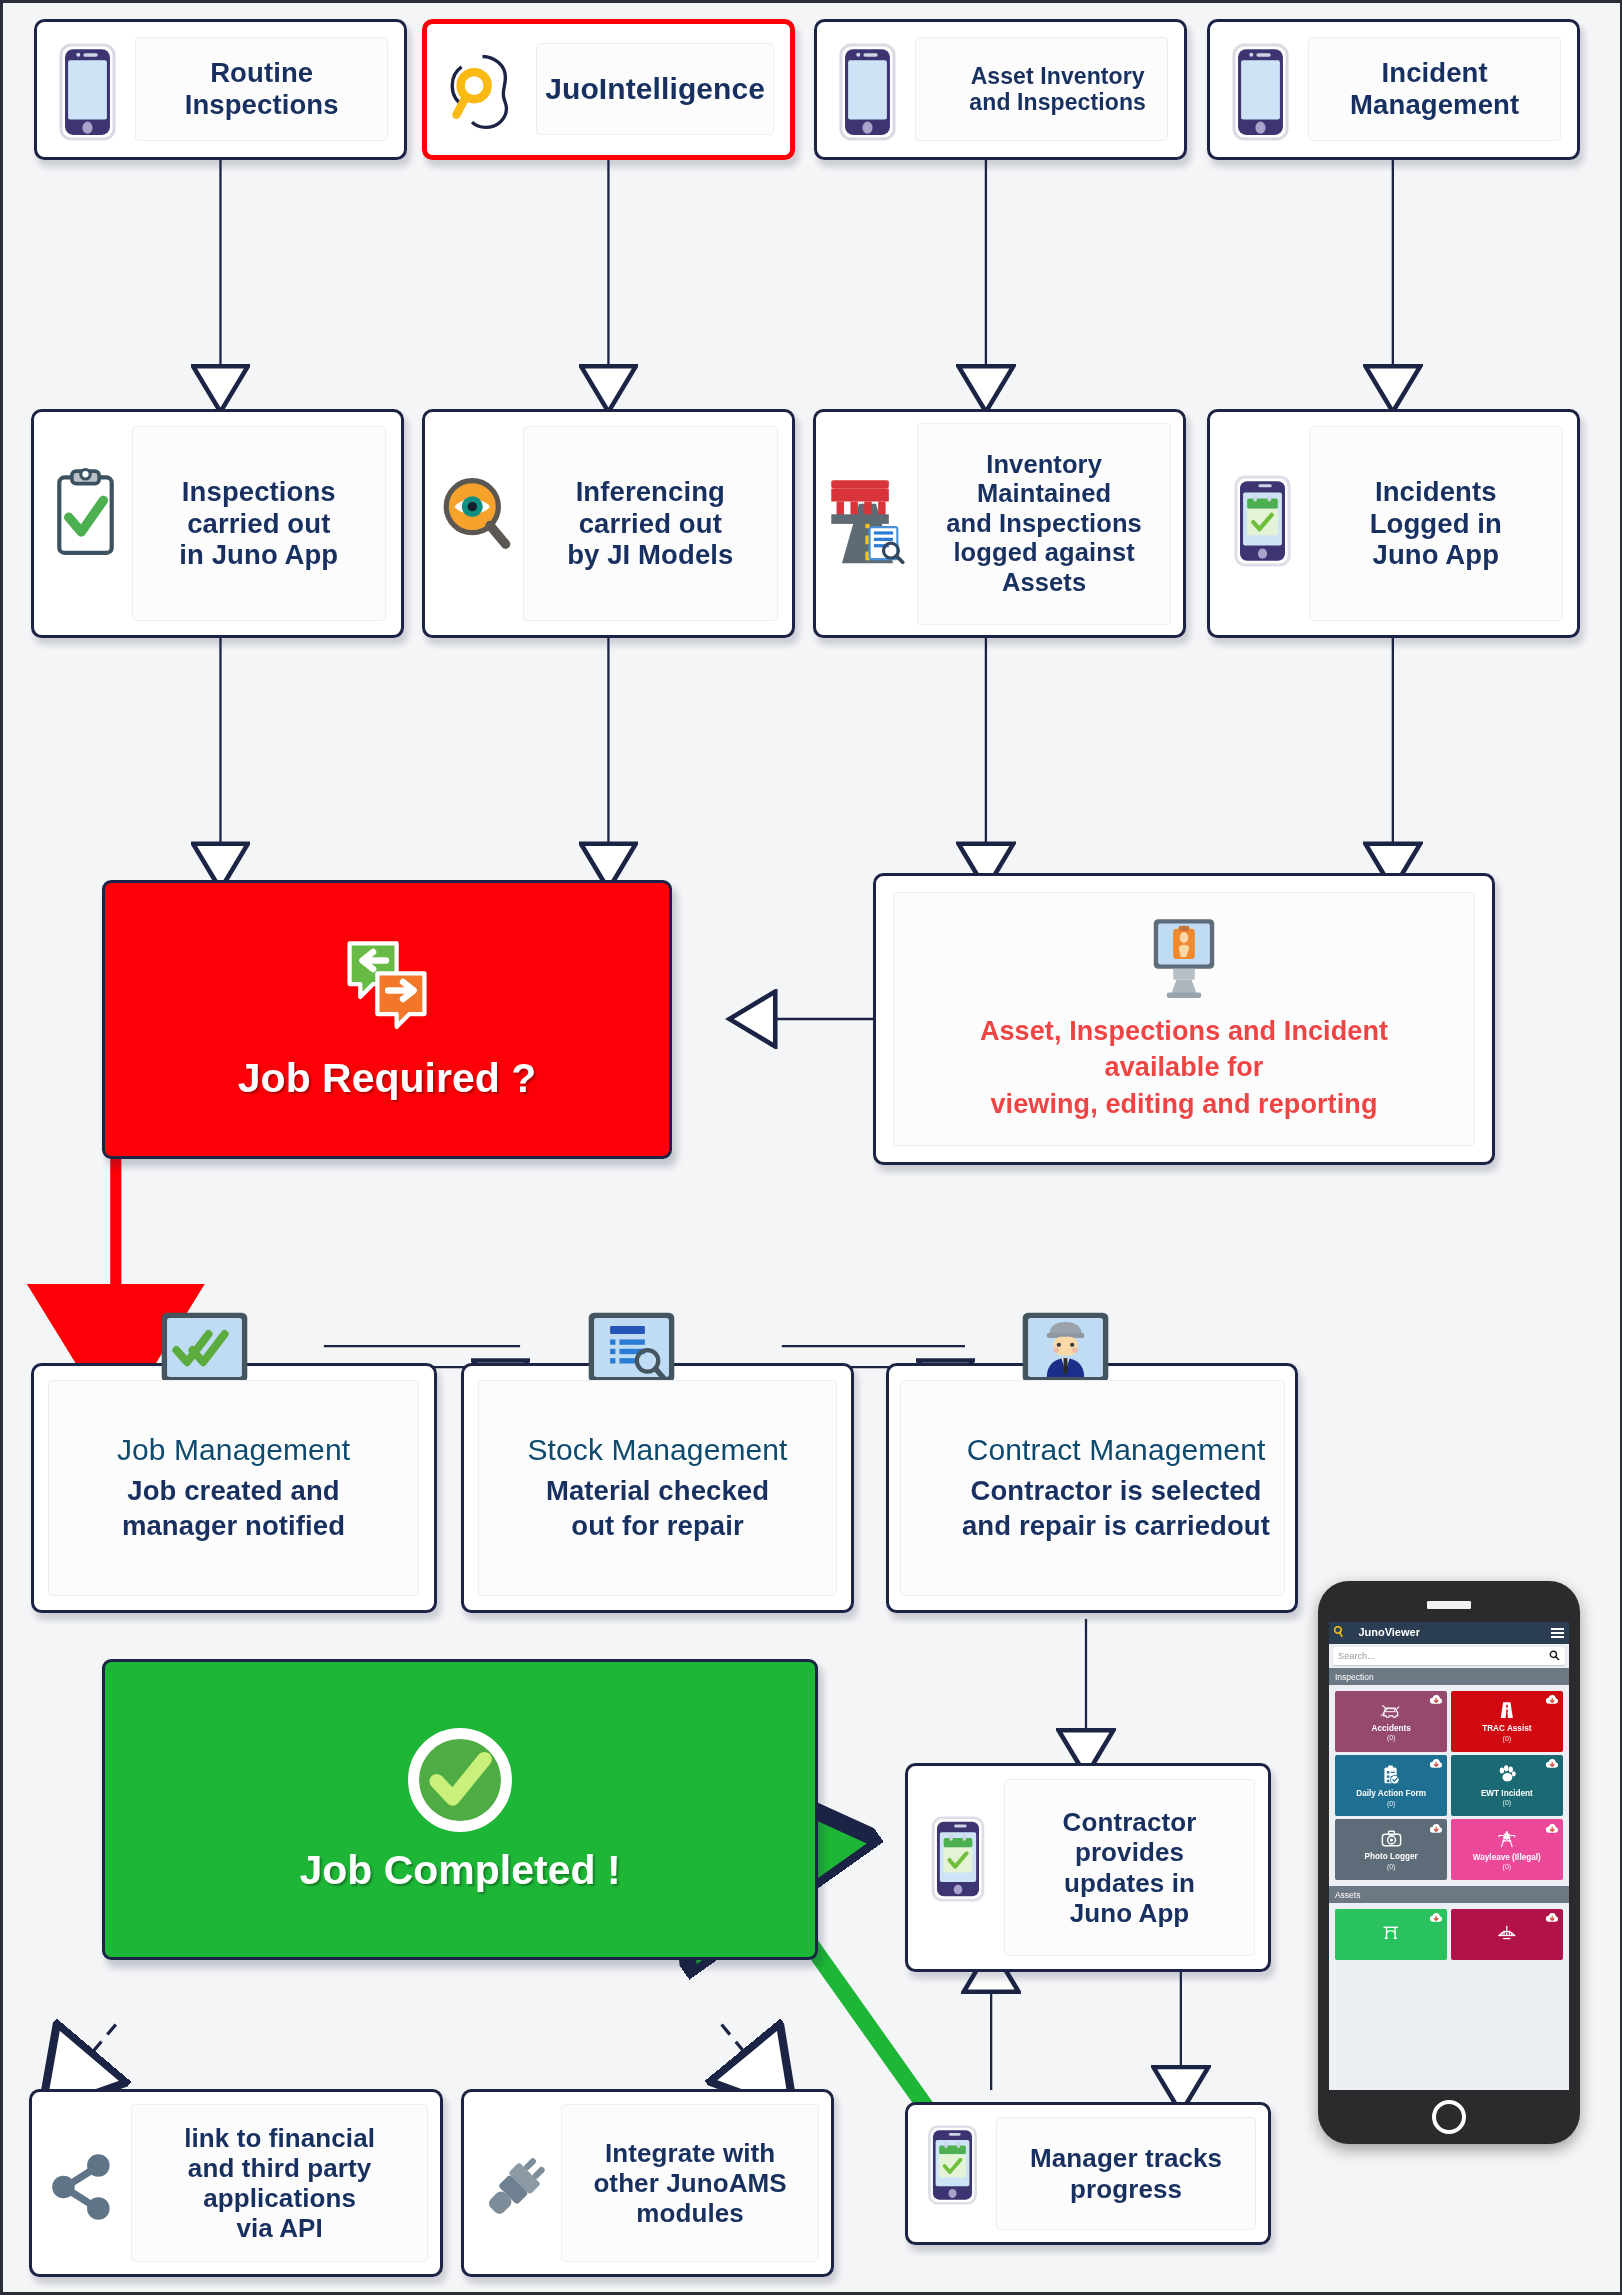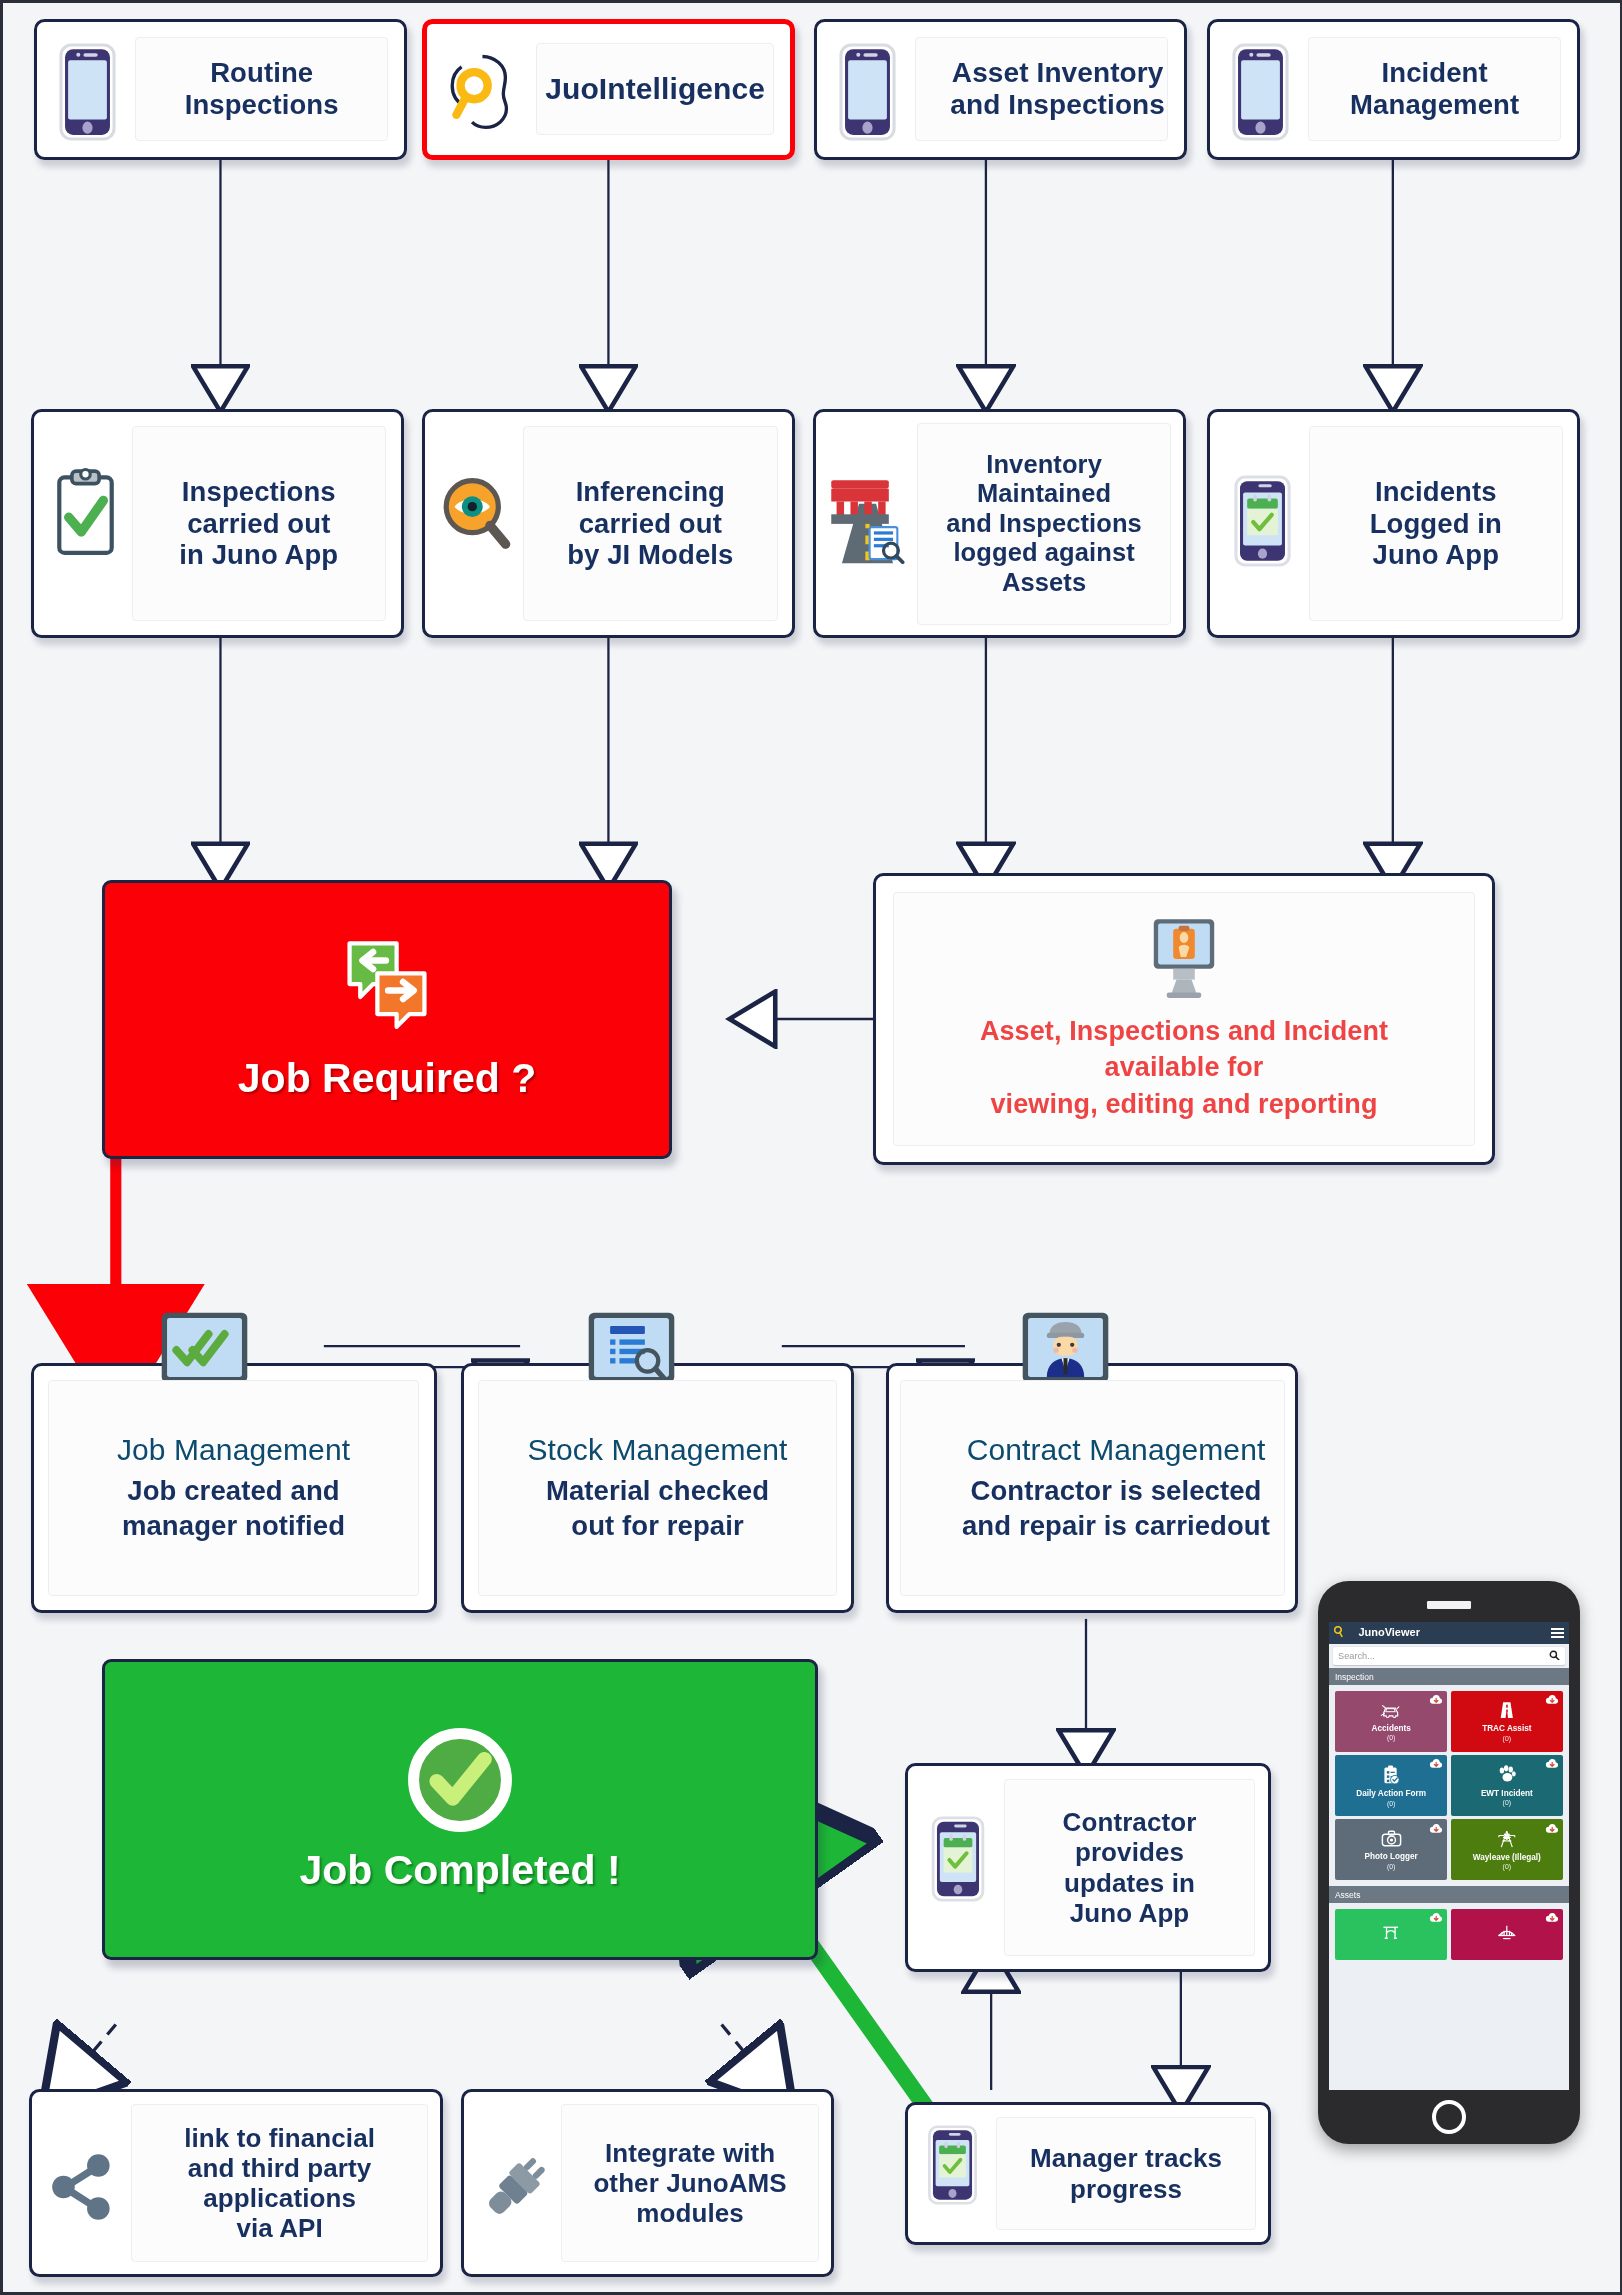--- a/index.html
+++ b/index.html
@@ -216,21 +216,21 @@
     <div class="ico" style="left:14.4px;top:18.3px;width:72px;height:105px;">
       <svg width="63" height="98" viewBox="0 0 60 96">
           <rect x="4" y="2" width="52" height="92" rx="10" fill="#fff" stroke="#d9dbe2" stroke-width="3"></rect>
           <rect x="8" y="6" width="44" height="84" rx="8" fill="#3d3571"></rect>
           <rect x="11" y="17" width="38" height="58" rx="2" fill="#cfe3f7"></rect>
           <rect x="26" y="10" width="14" height="3.5" rx="1.7" fill="#cfd3e6"></rect>
           <circle cx="21" cy="11.5" r="2" fill="#cfd3e6"></circle>
           <ellipse cx="30" cy="83" rx="5" ry="6" fill="#a9a3cb"></ellipse>
         </svg>
     </div>
-    <div class="inner" style="left:98px;top:15.7px;right:15.7px;bottom:15.7px;position:absolute;font-size:28px;white-space:pre-line;padding-left:32px;">Asset Inventory
+    <div class="inner" style="left:98px;top:15.7px;right:15.7px;bottom:15.7px;position:absolute;font-size:23px;white-space:pre-line;padding-left:32px;">Asset Inventory
 and Inspections</div>
   </div>
 
   <div class="card" style="left:1204px;top:15.7px;width:373px;height:141px;">
     <div class="ico" style="left:14.4px;top:18.3px;width:72px;height:105px;">
       <svg width="63" height="98" viewBox="0 0 60 96">
           <rect x="4" y="2" width="52" height="92" rx="10" fill="#fff" stroke="#d9dbe2" stroke-width="3"></rect>
           <rect x="8" y="6" width="44" height="84" rx="8" fill="#3d3571"></rect>
           <rect x="11" y="17" width="38" height="58" rx="2" fill="#cfe3f7"></rect>
           <rect x="26" y="10" width="14" height="3.5" rx="1.7" fill="#cfd3e6"></rect>
@@ -623,21 +623,21 @@
           <span class="tglyph"><svg width="21" height="17" viewBox="0 0 34 28">
                 <rect x="2" y="7" width="30" height="19" rx="4" fill="none" stroke="#fff" stroke-width="2.4"></rect>
                 <rect x="12" y="2" width="10" height="6" rx="2" fill="none" stroke="#fff" stroke-width="2.2"></rect>
                 <circle cx="17" cy="16.5" r="6.5" fill="none" stroke="#fff" stroke-width="2.4"></circle>
                 <circle cx="17" cy="16.5" r="2.6" fill="#fff"></circle>
               </svg></span>
           <span class="tlabel">Photo Logger</span>
           <span class="tcount">(0)</span>
         </div>
 
-        <div class="tile" style="background:#4d7c0f;">
+        <div class="tile" style="background:#ec4899;">
           <span class="cloud"><svg width="14.4" height="11" viewBox="0 0 24 18">
                 <path d="M6.5 16h11a4.5 4.5 0 0 0 .6-8.95A6 6 0 0 0 6.3 6.2 4.9 4.9 0 0 0 6.5 16Z" fill="#fff"></path>
                 <path d="M12 7v6M9 10.6l3 3 3-3" stroke="#d04b3a" stroke-width="2" fill="none" stroke-linecap="round" stroke-linejoin="round"></path>
               </svg></span>
           <span class="tglyph"><svg width="19.6" height="18.3" viewBox="0 0 32 30">
                 <g stroke="#fff" stroke-width="1.9" fill="none">
                   <path d="M16 2 L7 28 M16 2 L25 28"></path>
                   <path d="M10 12 h12 M8.6 18 h14.8 M11.4 7 h9.2"></path>
                   <path d="M10 12 L22 18 M22 12 L10 18 M11.4 7 L20.6 12 M20.6 7 L11.4 12"></path>
                   <path d="M3 9 h9 M20 9 h9"></path>

